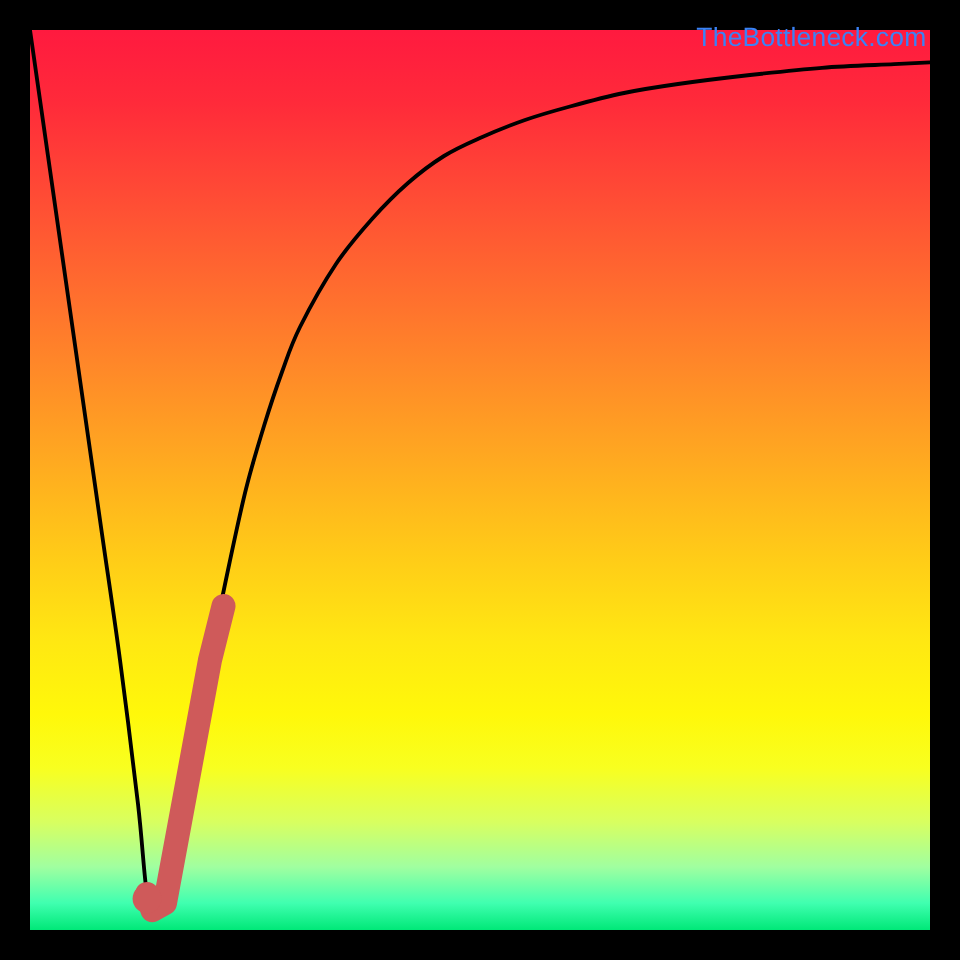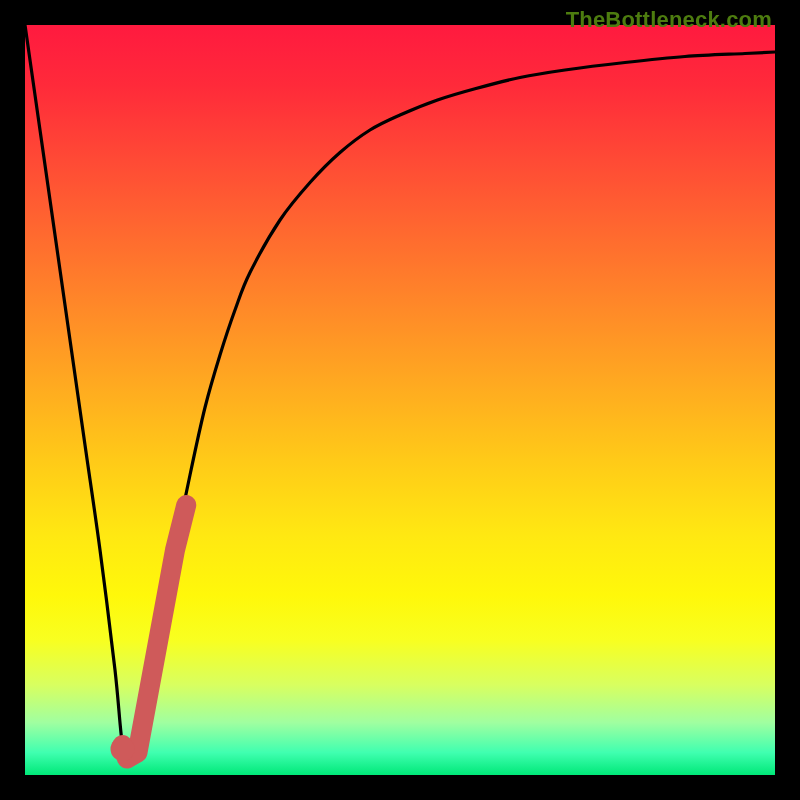--- a/index.html
+++ b/index.html
@@ -28,26 +28,26 @@
       #fff80a 76%,
       #f8ff20 82%,
       #d8ff60 88%,
       #a0ffa0 93%,
       #40ffb0 97%,
       #00e878 100%
     );
   }
   .attribution {
     position: absolute;
-    top: 7px;
+    top: 18px;
     right: 28px;
     font-family: Arial, Helvetica, sans-serif;
     font-size: 22px;
-    font-weight: 700;
-    color: #4d7c0f;
+    font-weight: 400;
+    color: #3b82f6;
     letter-spacing: 0.2px;
   }
   svg.curve {
     position: absolute;
     left: 0; top: 0;
     width: 750px; height: 750px;
     overflow: visible;
   }
 </style>
 </head>

